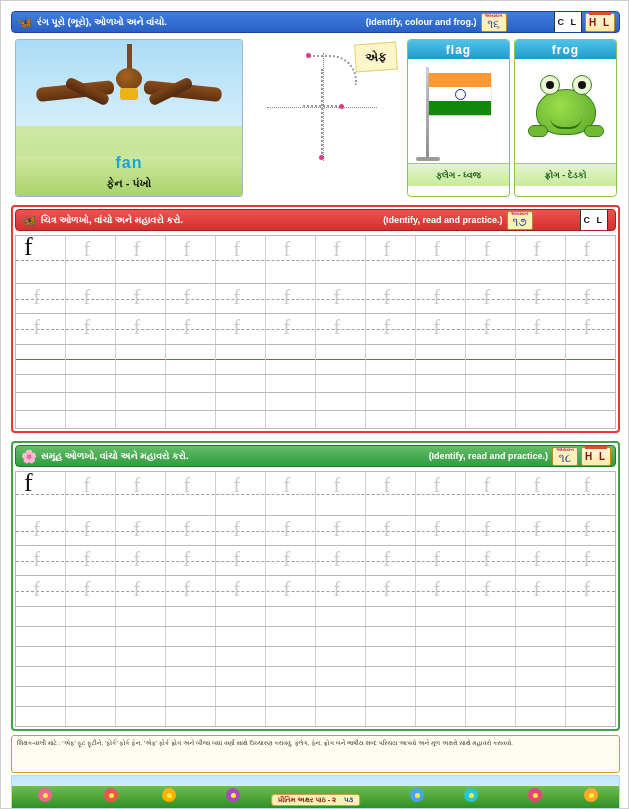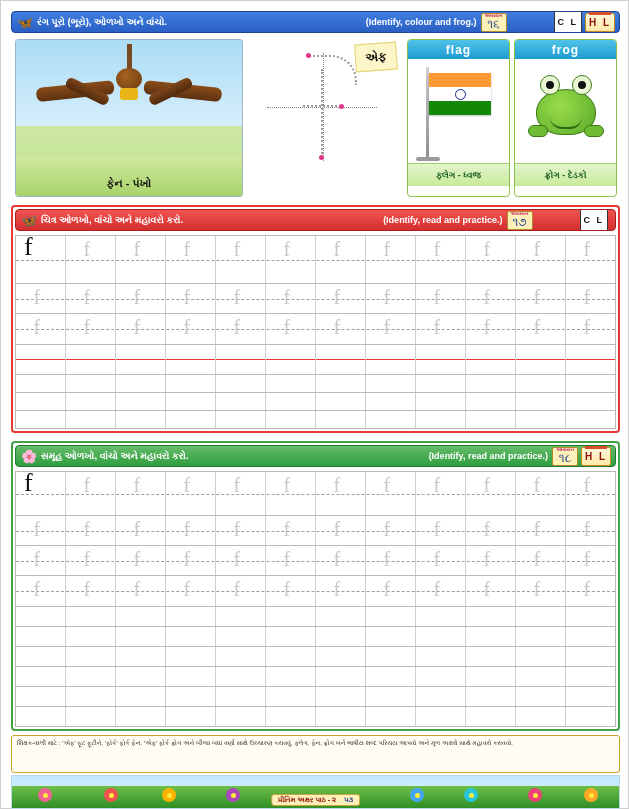--- a/index.html
+++ b/index.html
@@ -200,20 +200,21 @@
       <div class="fan-box">
         <div class="fan-sky"></div>
         <div class="fan-grass"></div>
         <div class="fan-rod"></div>
         <div class="fan-blade fb-l"></div>
         <div class="fan-blade fb-r"></div>
         <div class="fan-blade2 fb2-l"></div>
         <div class="fan-blade2 fb2-r"></div>
         <div class="fan-hub"></div>
         <div class="fan-cap"></div>
+        <div class="fan-word">fan</div>
         <div class="fan-guj">ફેન - પંખો</div>
       </div>
 
       <div class="trace-box">
         <div class="t-axis-h"></div>
         <div class="t-axis-v"></div>
         <div class="t-curve"></div>
         <div class="t-stem"></div>
         <div class="t-cross"></div>
         <div class="dot" style="left:55px;top:14px;"></div>

